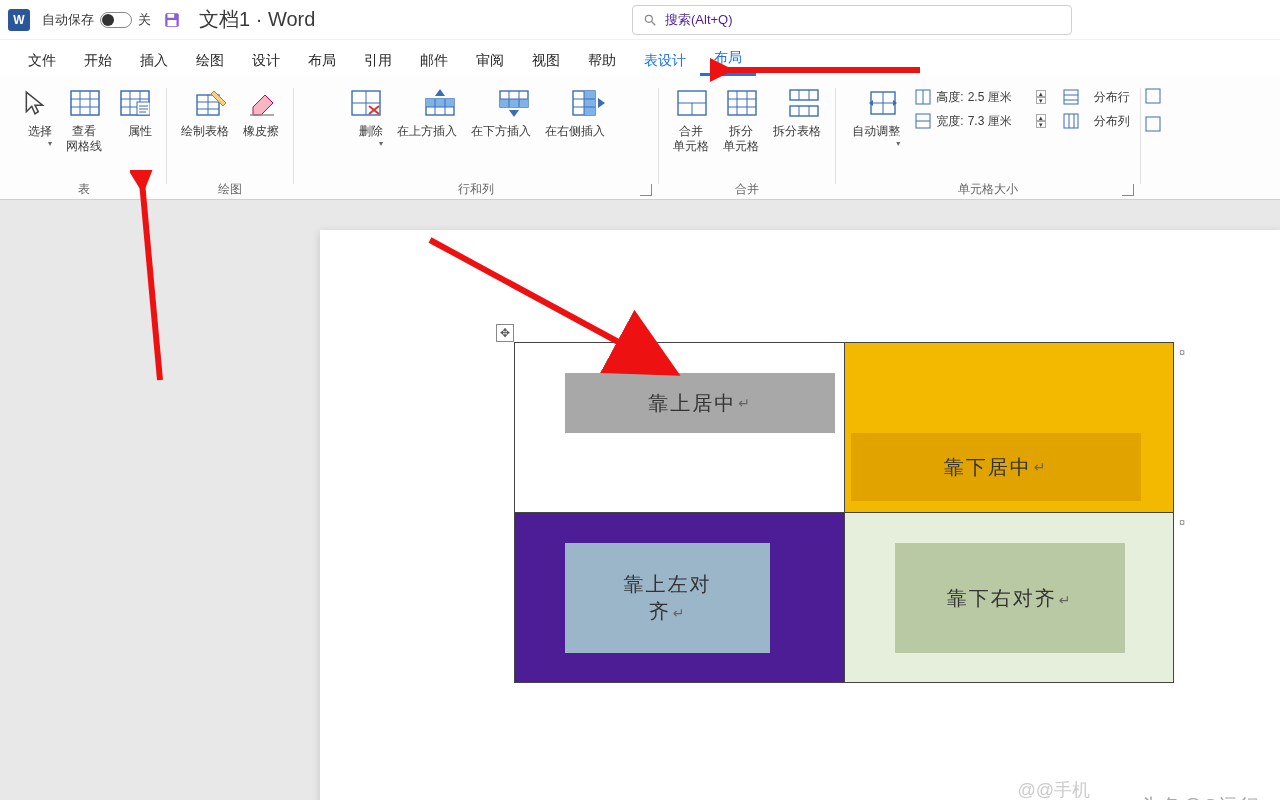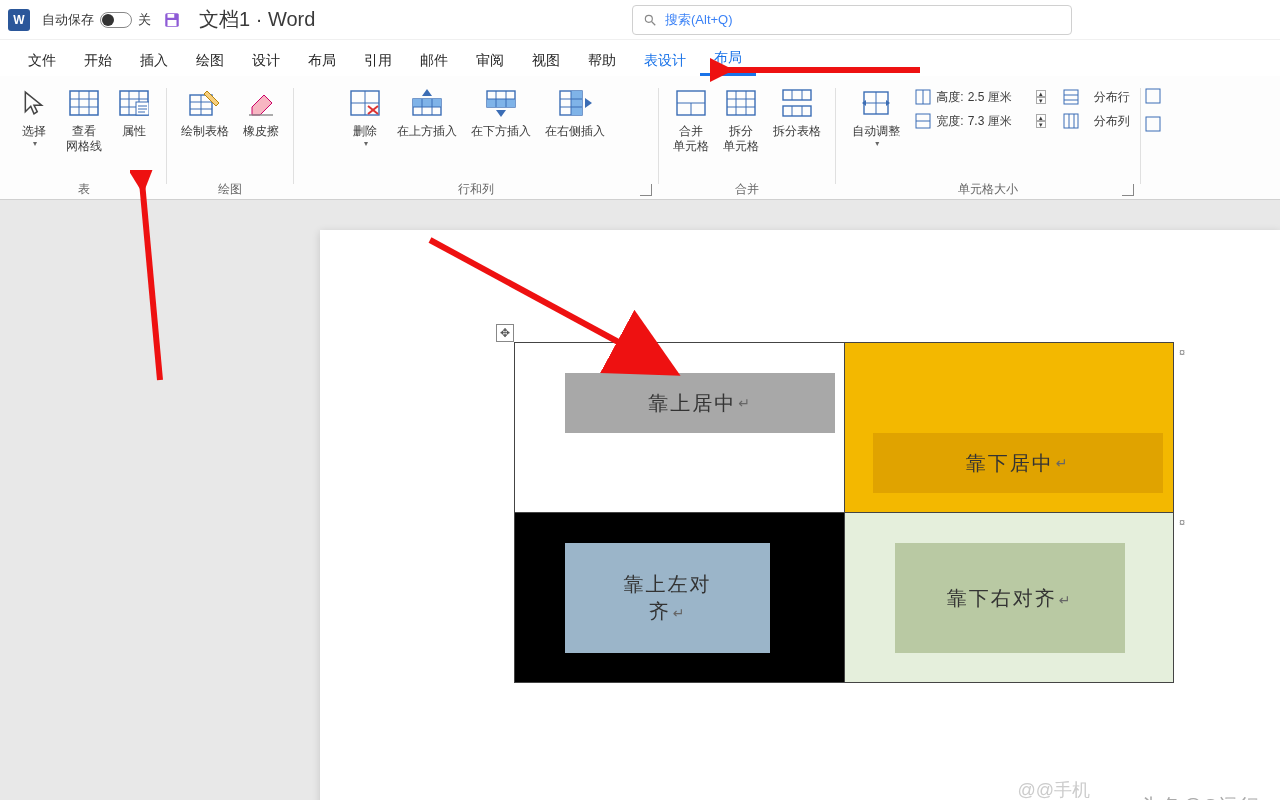--- a/index.html
+++ b/index.html
@@ -11,33 +11,33 @@
   *{box-sizing:border-box;font-family:"Microsoft YaHei","Segoe UI",sans-serif}
   body{margin:0;background:#e8e8e8;color:var(--text);font-size:13px;overflow:hidden;width:1280px;height:800px}
   
   .title-bar{height:40px;background:#fff;display:flex;align-items:center;padding:0 8px;gap:12px;border-bottom:1px solid #f0f0f0}
   .app-icon{width:22px;height:22px;background:#2b579a;border-radius:3px;display:flex;align-items:center;justify-content:center;color:#fff;font-weight:bold;font-size:12px}
   .autosave{display:flex;align-items:center;gap:6px;font-size:13px}
   .toggle{width:32px;height:16px;border:1px solid #888;border-radius:8px;position:relative;background:#fff}
   .toggle::after{content:"";position:absolute;left:1px;top:1px;width:12px;height:12px;border-radius:50%;background:#333}
   .save-icon{width:18px;height:18px}
   .doc-title{font-size:20px;margin-left:6px}
-  .search-box{margin-left:auto;margin-right:200px;width:440px;height:30px;border:1px solid var(--border);border-radius:4px;display:flex;align-items:center;padding:0 10px;color:#3b82f6;gap:8px;background:#fff}
+  .search-box{margin-left:auto;margin-right:200px;width:440px;height:30px;border:1px solid var(--border);border-radius:4px;display:flex;align-items:center;padding:0 10px;color:#4c1d95;gap:8px;background:#fff}
   
   .tab-strip{height:36px;background:#fff;display:flex;align-items:flex-end;gap:0;padding:0 14px}
   .tab{padding:8px 14px 6px;font-size:14px;cursor:pointer;color:#262626}
   .tab.highlight{color:var(--blue)}
   .tab.active{color:var(--blue);border-bottom:3px solid var(--blue)}
   
   .ribbon{height:124px;background:var(--ribbon-bg);border-bottom:1px solid var(--border);display:flex;align-items:flex-start;padding:8px 4px 0;position:relative}
   .group{display:flex;flex-direction:column;align-items:center;height:116px;position:relative;padding:0 6px}
   .group-sep{width:1px;background:#e0e0e0;height:96px;margin:4px 2px 0}
   .group-label{position:absolute;bottom:2px;font-size:12px;color:#666;white-space:nowrap}
   .group-top{display:flex;gap:2px}
-  .btn-big{display:flex;flex-direction:column;align-items:center;padding:2px 6px 0;cursor:pointer;text-align:center;min-width:48px}
+  .btn-big{display:flex;flex-direction:column;align-items:flex-end;padding:2px 6px 0;cursor:pointer;text-align:center;min-width:48px}
   .btn-big .icon{width:34px;height:34px;display:flex;align-items:center;justify-content:center;margin-bottom:4px}
   .btn-big .lbl{font-size:12px;line-height:15px;white-space:pre-line}
   .btn-row{display:flex;flex-direction:column;gap:6px;padding-top:4px}
   .btn-small{display:flex;align-items:center;gap:14px;font-size:12px;cursor:pointer;white-space:nowrap}
   .btn-small .icon{width:18px;height:18px;display:flex;align-items:center;justify-content:center}
   .measure-input{display:inline-flex;align-items:center;gap:4px}
   .measure-input span.val{display:inline-block;min-width:60px}
   .launcher{position:absolute;right:4px;bottom:4px;width:12px;height:12px;border-right:1px solid #888;border-bottom:1px solid #888;font-size:10px;color:#888}
   .stepper{display:inline-flex;flex-direction:column;margin-left:4px}
   .stepper div{width:10px;height:7px;border:1px solid #aaa;font-size:7px;line-height:5px;text-align:center}
@@ -48,24 +48,24 @@
   .page{position:absolute;left:320px;top:30px;width:960px;height:600px;background:#fff;box-shadow:0 2px 8px rgba(0,0,0,.15)}
   .table-anchor{position:absolute;left:176px;top:94px;width:18px;height:18px;border:1px solid #888;display:flex;align-items:center;justify-content:center;font-size:12px;background:#fff;color:#555}
   table.doc{position:absolute;left:194px;top:112px;border-collapse:collapse;width:660px}
   table.doc td{border:1px solid #444;height:170px;width:330px;position:relative;vertical-align:top}
   .cell-inner{position:absolute;display:flex;align-items:center;justify-content:center;font-size:20px;letter-spacing:2px;color:#333}
   .para-mark{font-size:14px;color:#666;margin-left:2px}
   .row-handle{position:absolute;right:-14px;width:10px;height:10px;display:flex;align-items:center;justify-content:center;font-size:11px;color:#888}
   
   .c1{background:#fff}
   .c2{background:#f3b800}
-  .c3{background:#000000}
+  .c3{background:#4c1d95}
   .c4{background:#e5efdc}
   .inner1{left:50px;top:30px;width:270px;height:60px;background:#a8a8a8}
-  .inner2{left:28px;top:90px;width:290px;height:60px;background:#e0a300}
+  .inner2{left:6px;top:90px;width:290px;height:68px;background:#e0a300}
   .inner3{left:50px;top:30px;width:205px;height:110px;background:#9bb5c9;flex-direction:column}
   .inner4{left:50px;top:30px;width:230px;height:110px;background:#b9c9a3;flex-direction:row}
   
   .arrow{position:absolute;pointer-events:none}
   .watermark{position:absolute;right:20px;bottom:10px;color:#aaa;font-size:20px;letter-spacing:1px}
   .watermark2{position:absolute;right:190px;bottom:28px;color:#ccc;font-size:18px}
   
   .cursor{position:absolute;left:146px;top:166px;font-size:18px;color:#222;transform:rotate(-10deg)}
   .caret{font-size:8px;color:#666;margin-left:2px}
 </style>

